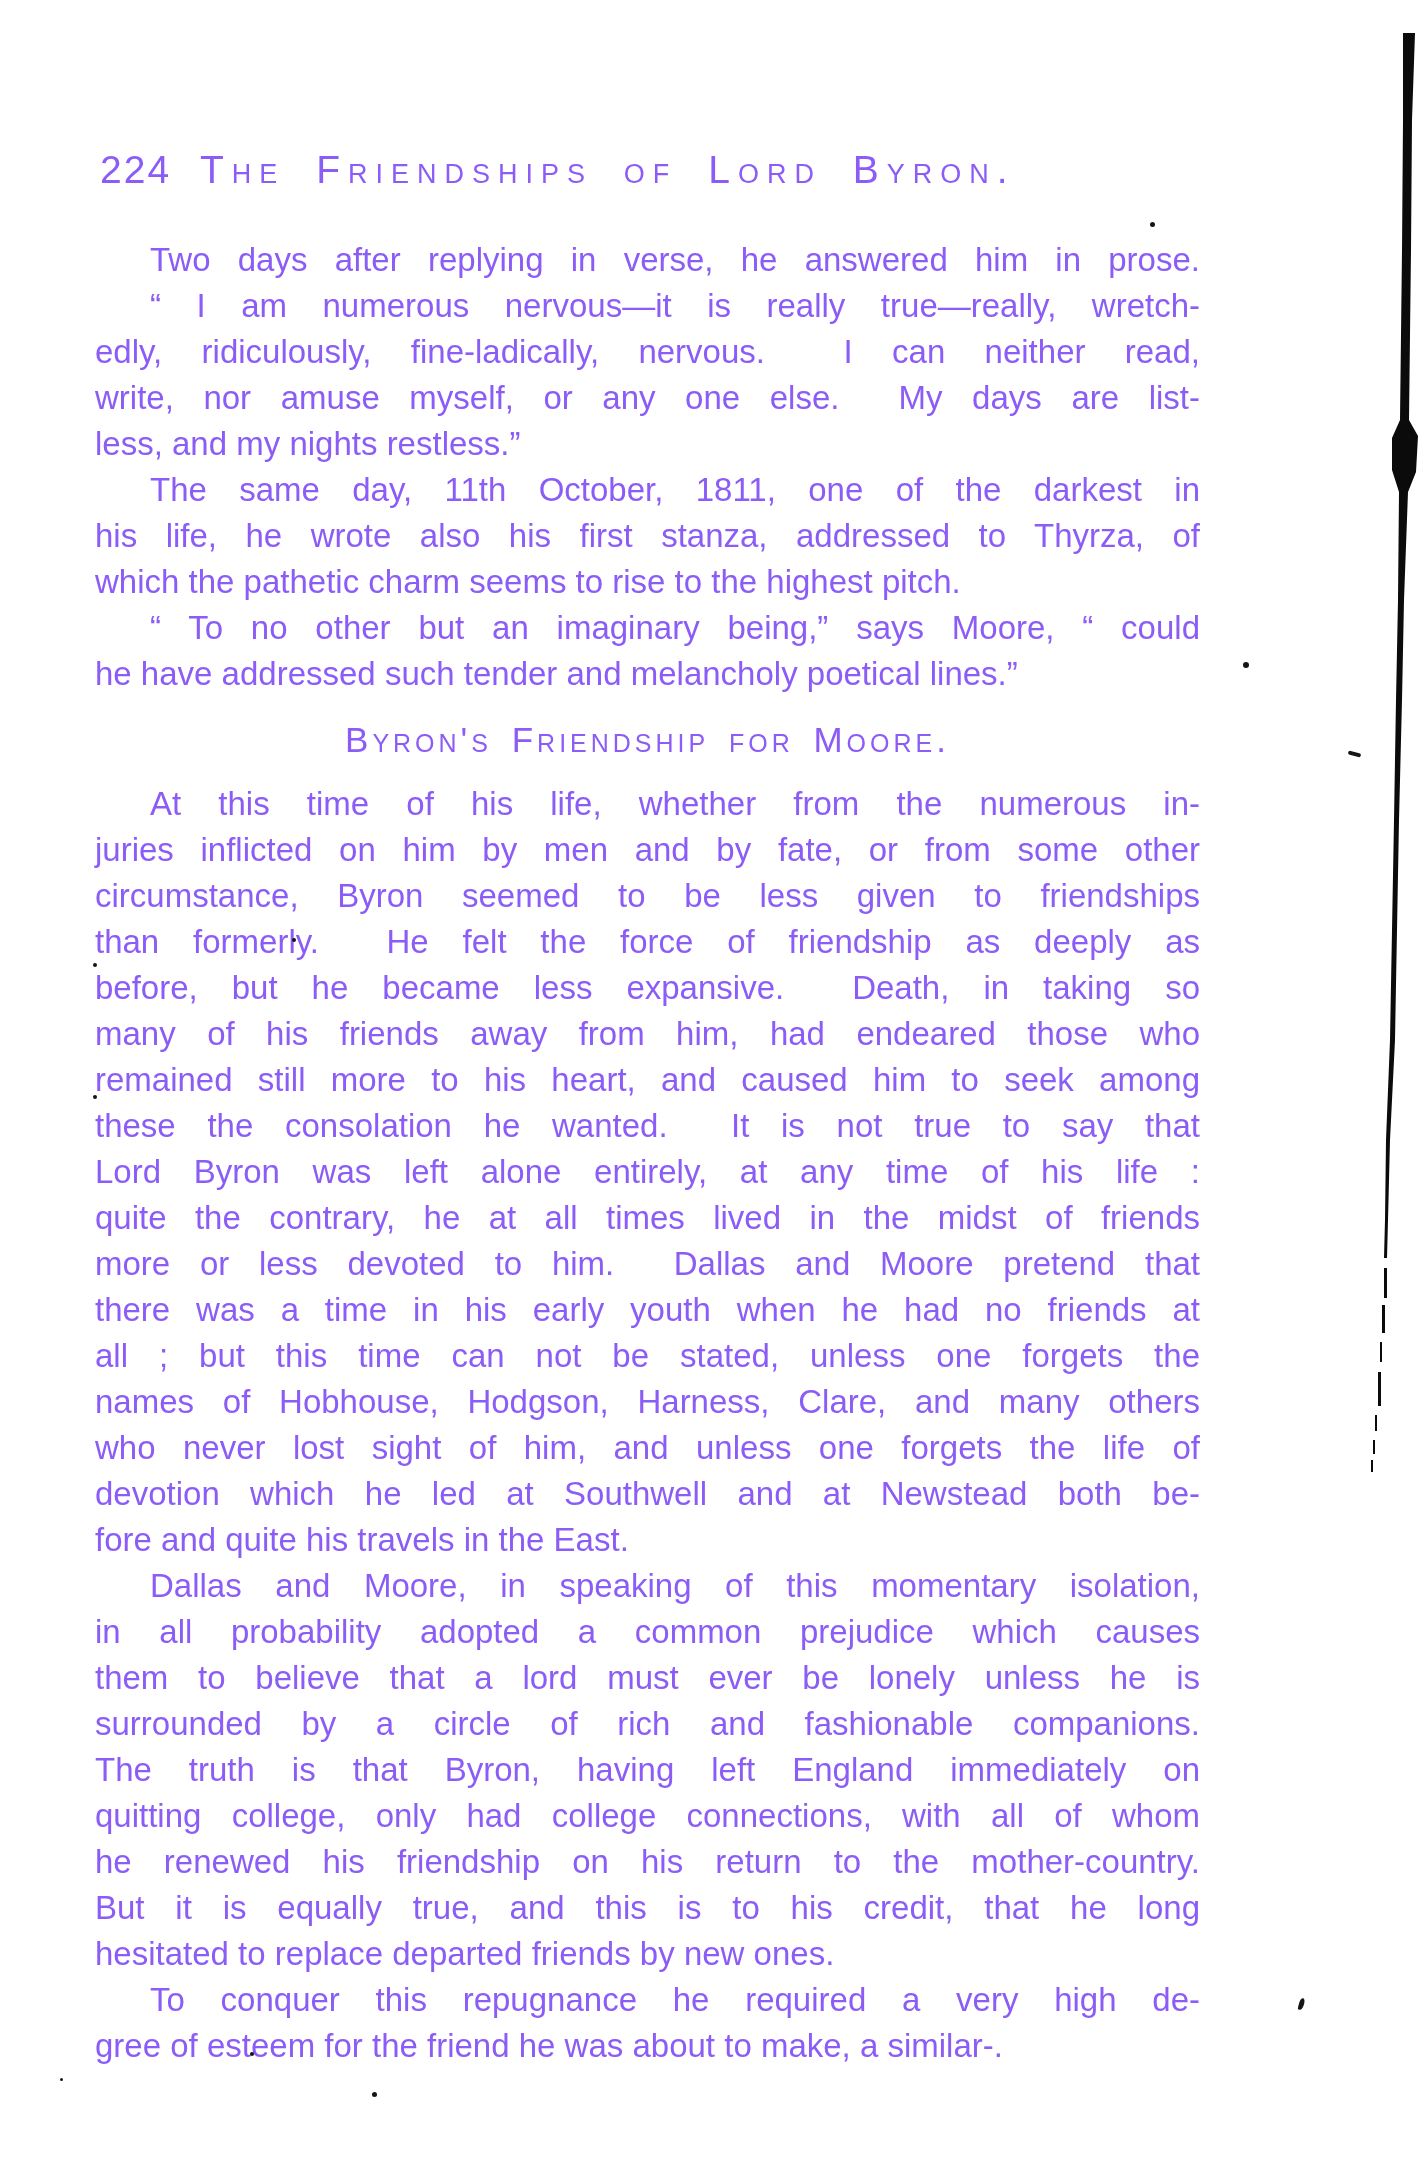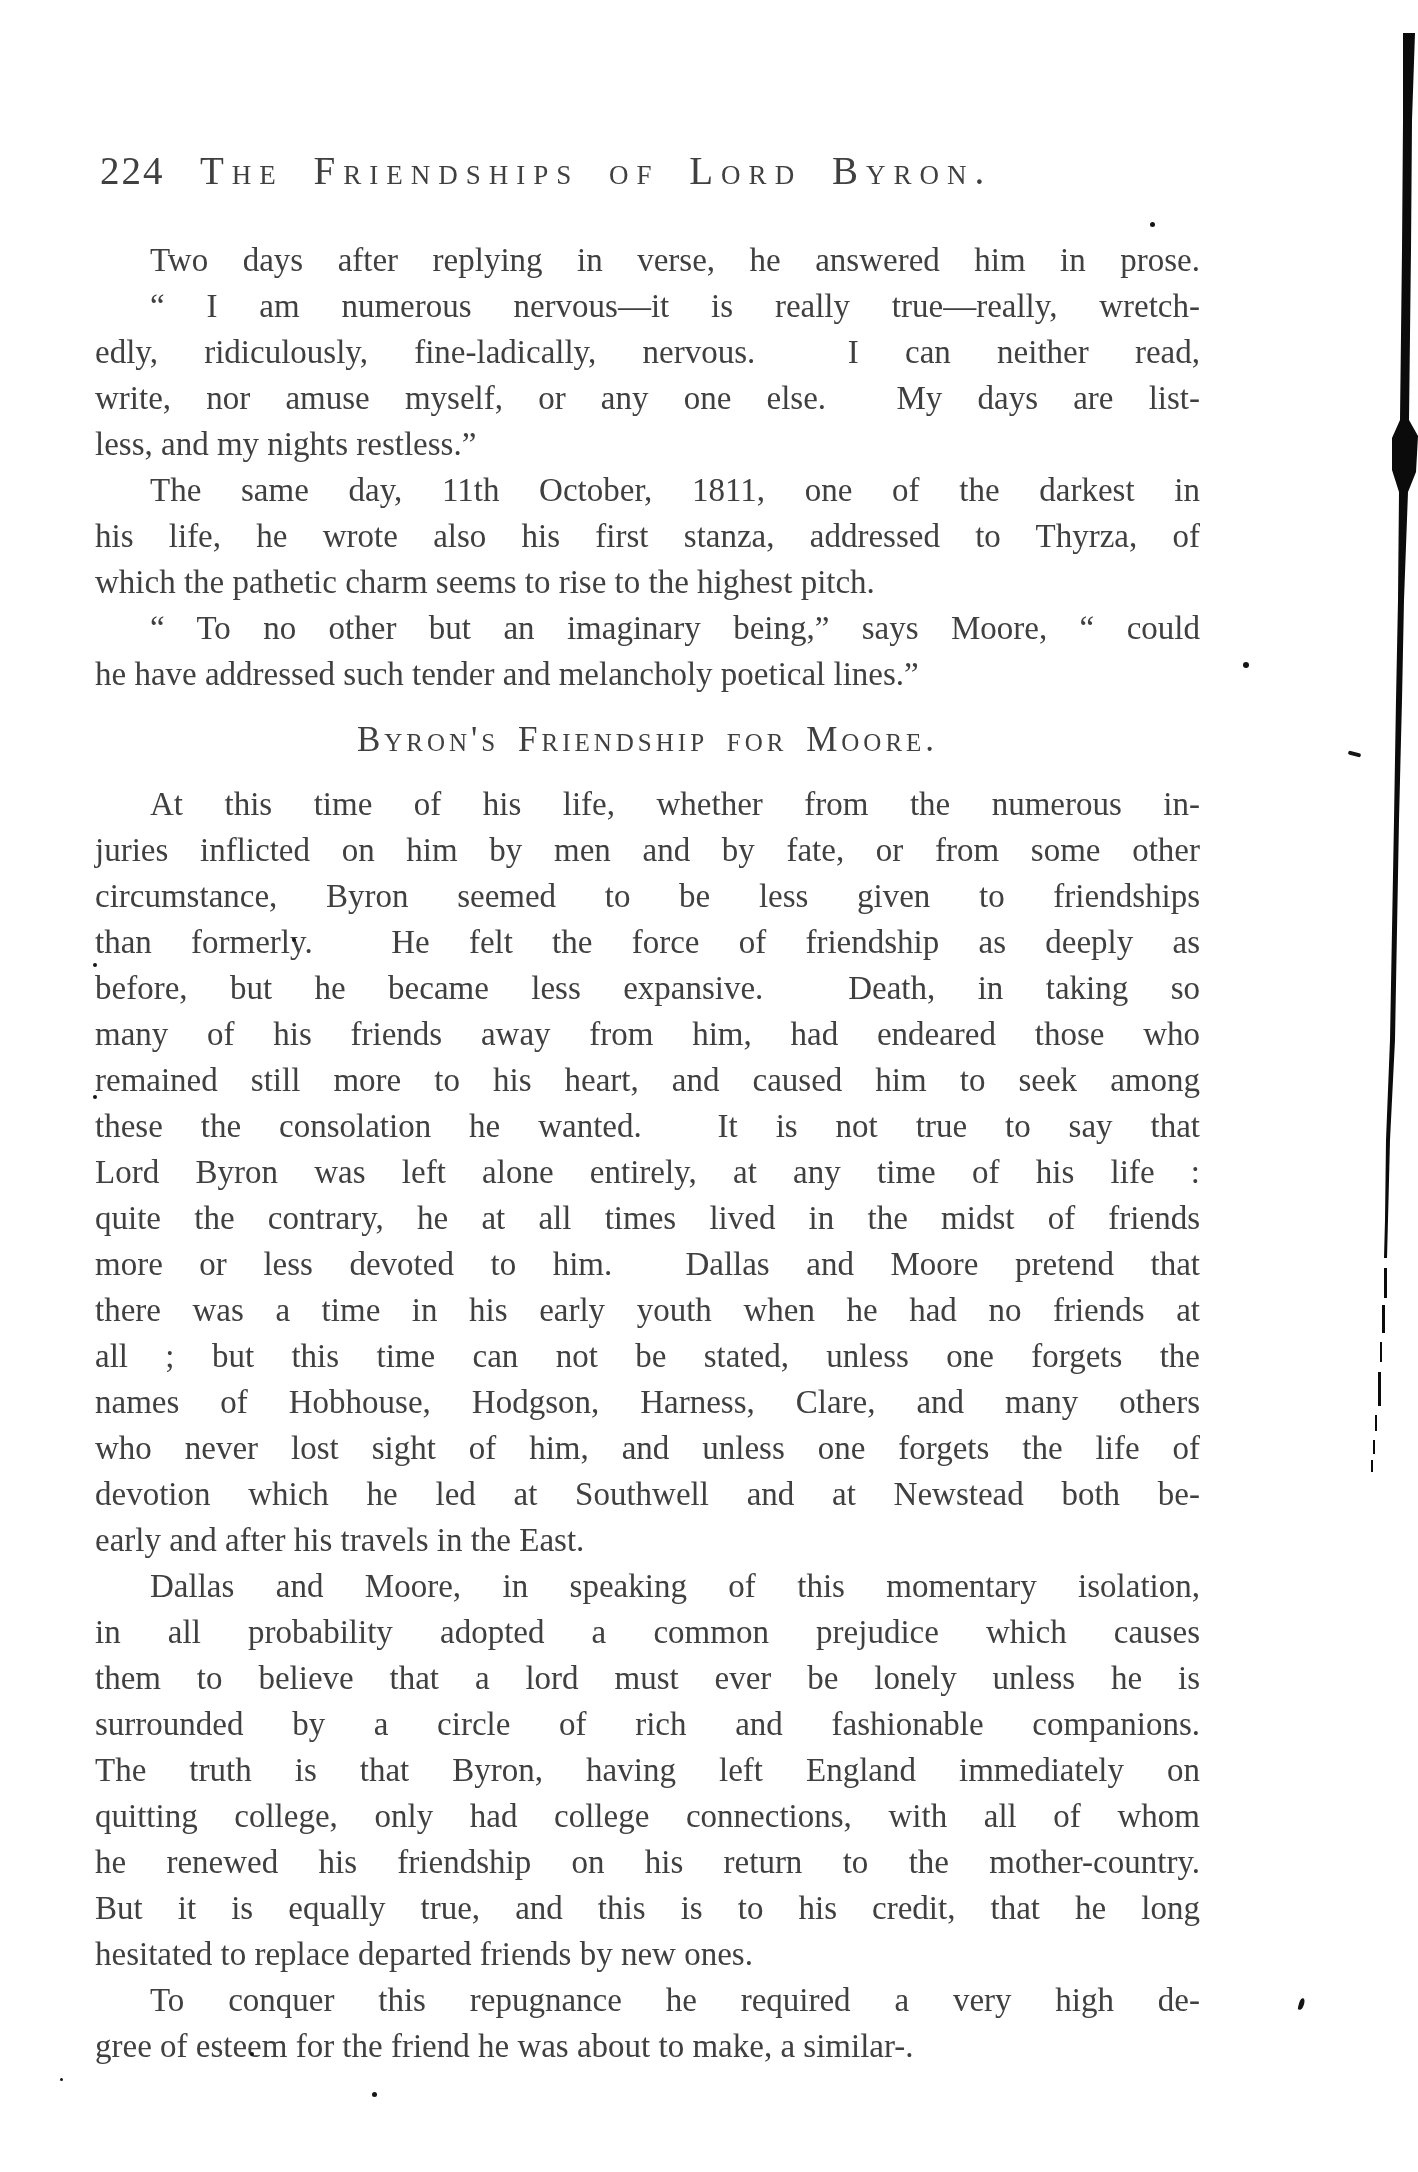--- a/index.html
+++ b/index.html
@@ -1,19 +1,19 @@
 <!DOCTYPE html>
 <html><head>
 <meta charset="utf-8">
 <style>
   html, body { margin:0; padding:0; background:#ffffff; }
   .page {
     position:relative; width:1418px; height:2172px; background:#ffffff;
-    overflow:hidden; font-family:Liberation Serif, serif;
-    color:#404040;
+    overflow:hidden; font-family:Liberation Sans, sans-serif;
+    color:#8b5cf6;
   }
   
   .running-header {
     position:absolute; top:148px; left:100px; width:1100px;
     display:flex; align-items:baseline;
   }
   .page-number { font-size:39px; width:100px; letter-spacing:2px; }
   .running-title {
     flex:1; text-align:left; font-variant:small-caps;
     font-size:39px; letter-spacing:8px; word-spacing:12px; white-space:nowrap;
@@ -86,21 +86,21 @@
       <div class="ln">remained still more to his heart, and caused him to seek among</div>
       <div class="ln">these the consolation he wanted.&nbsp; It is not true to say that</div>
       <div class="ln">Lord Byron was left alone entirely, at any time of his life :</div>
       <div class="ln">quite the contrary, he at all times lived in the midst of friends</div>
       <div class="ln">more or less devoted to him.&nbsp; Dallas and Moore pretend that</div>
       <div class="ln">there was a time in his early youth when he had no friends at</div>
       <div class="ln">all ; but this time can not be stated, unless one forgets the</div>
       <div class="ln">names of Hobhouse, Hodgson, Harness, Clare, and many others</div>
       <div class="ln">who never lost sight of him, and unless one forgets the life of</div>
       <div class="ln">devotion which he led at Southwell and at Newstead both be-</div>
-      <div class="ln end">early and after his travels in the East.</div>
+      <div class="ln end">fore and quite his travels in the East.</div>
     </section>
 
     <section>
       <div class="ln indent">Dallas and Moore, in speaking of this momentary isolation,</div>
       <div class="ln">in all probability adopted a common prejudice which causes</div>
       <div class="ln">them to believe that a lord must ever be lonely unless he is</div>
       <div class="ln">surrounded by a circle of rich and fashionable companions.</div>
       <div class="ln">The truth is that Byron, having left England immediately on</div>
       <div class="ln">quitting college, only had college connections, with all of whom</div>
       <div class="ln">he renewed his friendship on his return to the mother-country.</div>

